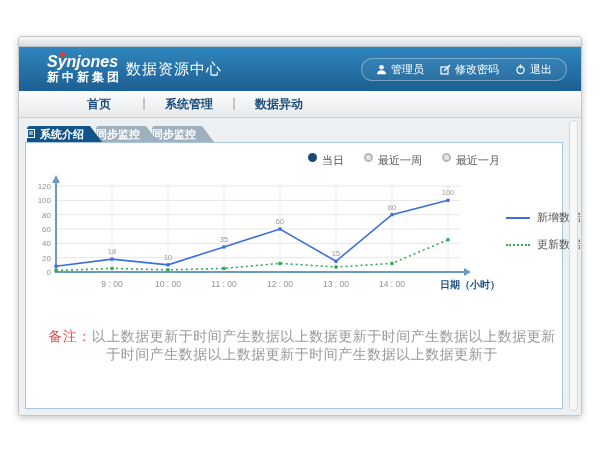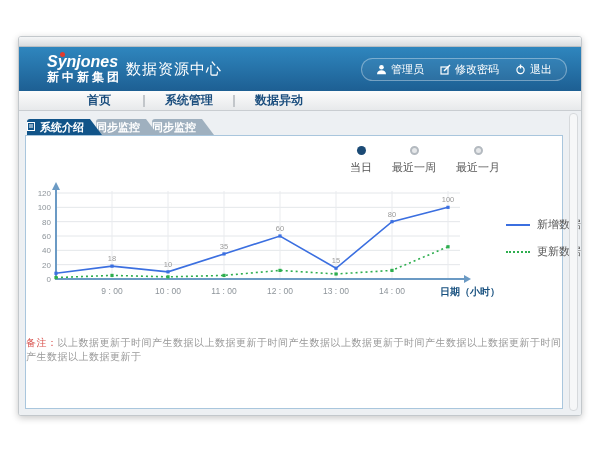--- a/index.html
+++ b/index.html
@@ -14,53 +14,53 @@
   .logo { position:relative; line-height:1.05; margin-left:14px; }
   .logo .l1 { font-size:16px; font-weight:bold; font-style:italic; letter-spacing:0; }
   .logo .dot { position:absolute; left:13px; top:-2px; width:5px; height:5px; background:#e23b2e; border-radius:50%; }
   .logo .l2 { font-size:12px; font-weight:bold; letter-spacing:3px; }
   .app-title { margin-left:4px; font-size:15px; letter-spacing:1px; }
   .user-box { margin-left:auto; display:flex; align-items:center; gap:16px; font-size:11px;
               border:1px solid rgba(255,255,255,.35); border-radius:12px; padding:3px 14px; background:rgba(255,255,255,.05); }
   .user-item { display:flex; align-items:center; gap:4px; cursor:pointer; white-space:nowrap; }
   .user-item svg { display:block; }
   
-  .nav { height:20px; flex:none; background:linear-gradient(#fcfcfc,#e7e9eb); border-bottom:1px solid #c9cdd1;
+  .nav { height:27px; flex:none; background:linear-gradient(#fcfcfc,#e7e9eb); border-bottom:1px solid #c9cdd1;
          display:flex; align-items:center; padding-left:36px; }
   .nav-item { width:88px; text-align:center; font-size:12px; font-weight:bold; color:#1b4e7e; cursor:pointer; }
   .nav-sep { width:1px; height:12px; background:#c2c6ca; }
   
   .content { flex:1; background:#edf0f3; padding:8px 18px 6px 6px; display:flex; flex-direction:column; position:relative; }
   .scroll-track { position:absolute; right:3px; top:2px; bottom:4px; width:9px; background:#f6f7f8;
                   border:1px solid #d6d9dc; border-radius:4px; }
   .tabs { display:flex; height:16px; flex:none; margin-left:2px; }
   .tab { color:#fff; font-size:11px; font-weight:bold; line-height:16px; padding:0 18px 0 0;
          clip-path:polygon(0 0,calc(100% - 12px) 0,100% 100%,0 100%); border-radius:3px 0 0 0;
          display:flex; align-items:center; gap:5px; cursor:pointer; }
   .tab.active { background:#115489; z-index:3; position:relative; }
   .tab.inactive { background:#9fb0bf; margin-left:-6px; position:relative; }
   .tab.inactive.t1 { z-index:2; }
   .tab.inactive.t2 { z-index:1; }
   .panel { flex:1; background:#fff; border:1px solid #a9c6dd; display:flex; flex-direction:column; }
   
   .filter-row { align-self:flex-end; margin:10px 62px 0 0; display:flex; gap:20px; align-items:center;
                 font-size:11px; color:#555; }
-  .radio-item { display:flex; align-items:center; gap:5px; cursor:pointer;flex-direction:column; }
+  .radio-item { display:flex; gap:5px; cursor:pointer; }
   .rdot { width:9px; height:9px; border-radius:50%; }
   .rdot.on { background:#1b4a75; }
   .rdot.off { background:#e6e8ea; border:2px solid #b4bac0; }
   .ylabel { margin:6px 0 0 12px; font-size:11px; font-weight:bold; color:#1b4a75; flex:none; }
   .chart-row { display:flex; margin-top:2px; flex:none; }
   #chart-svg { flex:none; }
   .legend { margin-left:2px; padding-top:40px; display:flex; flex-direction:column; gap:12px; font-size:11px; color:#555; }
   .legend-item { display:flex; align-items:center; gap:7px; white-space:nowrap; }
   .sample { width:24px; height:0; }
   .sample.solid  { border-top:2px solid #3b6fe0; }
   .sample.dotted { border-top:2px dotted #2eae4f; }
-  .footnote { margin-top:auto; margin-bottom:44px; text-align:left; font-size:10px; color:#9a9a9a; letter-spacing:.5px; }
+  .footnote { margin-top:auto; margin-bottom:44px; text-align:center; font-size:14px; color:#9a9a9a; letter-spacing:.5px;margin-left:16px; }
   .footnote .red { color:#d9534f; }
 </style>
 </head>
 <body>
 
 <div class="window">
   <div class="window-top"></div>
 
   <div class="hdr">
     <div class="logo">

